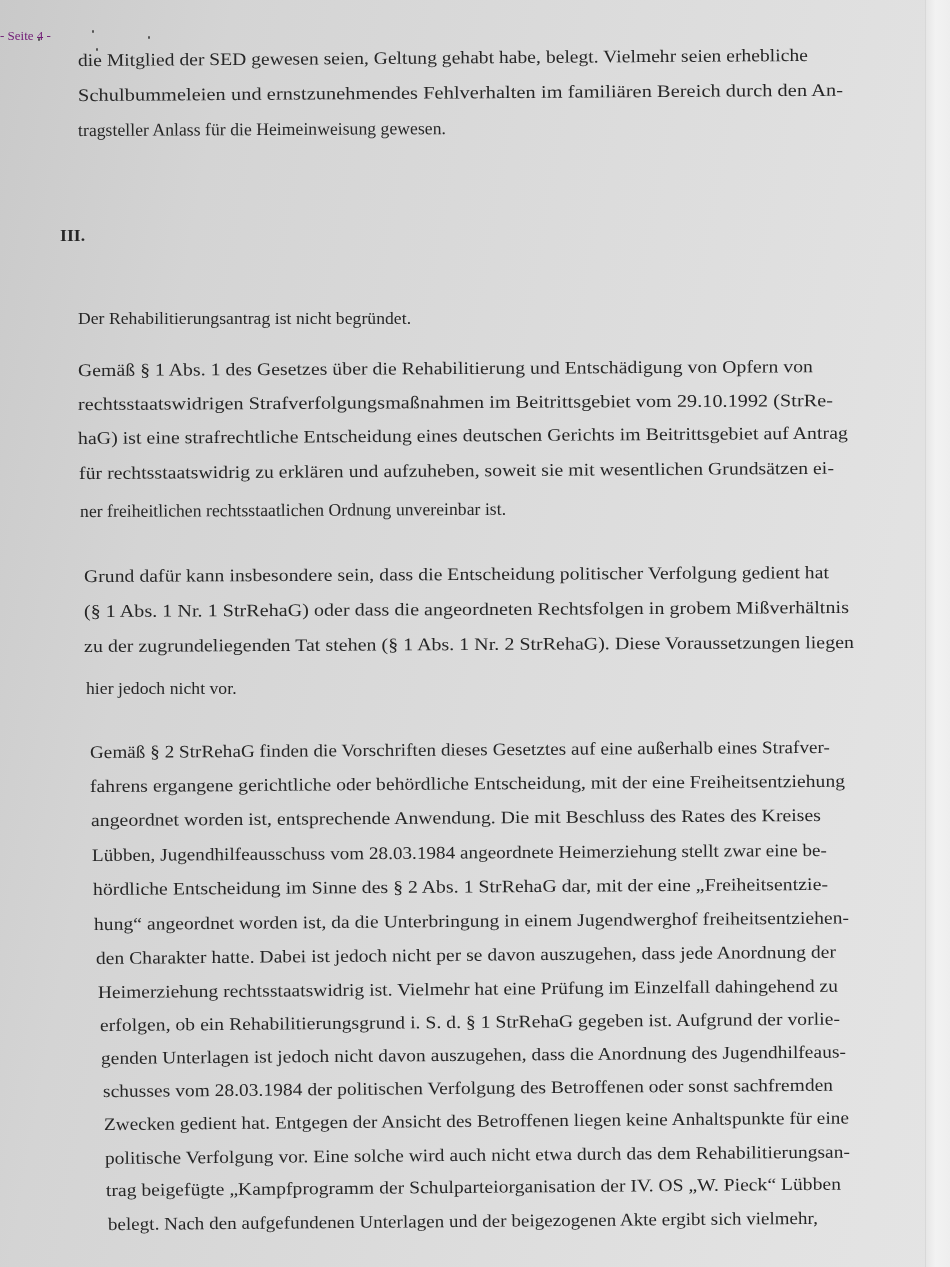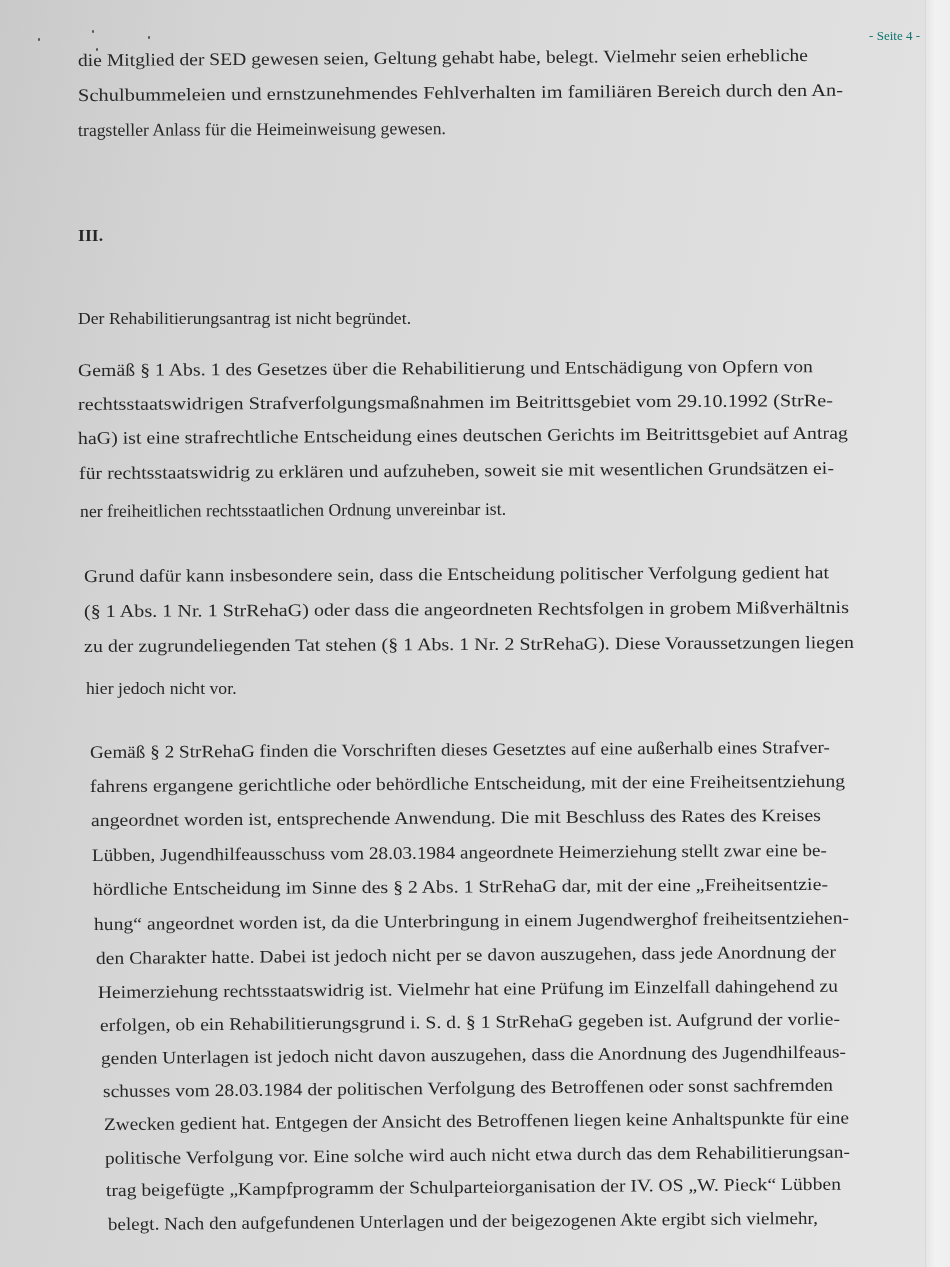--- a/index.html
+++ b/index.html
@@ -12,22 +12,22 @@
     }
     .edge {
       position: absolute; top: 0; right: 0; width: 24px; height: 1267px;
       background: linear-gradient(90deg, #e6e6e6, #f2f2f2 40%, #eeeeee);
       border-left: 1px solid #d8d8d8;
     }
     .specks span {
       position: absolute; width: 2px; height: 3px; background: #555; border-radius: 1px;
     }
     .page-num {
-      position: absolute; top: 28px; left: 0; width: 920px; text-align: right;
-      font-size: 13px; color: #0f766e;
+      position: absolute; top: 28px; left: 0; width: 920px; text-align: left;
+      font-size: 13px; color: #701a75;
     }
     .line {
       position: absolute; font-size: 17.6px; white-space: nowrap; letter-spacing: 0.05px;
       transform-origin: left center;
     }
     .heading { font-weight: bold; }
   </style>
 </head>
 <body>
 
@@ -38,21 +38,21 @@
   <span style="left:148px;top:36px;"></span>
   <span style="left:96px;top:48px;"></span>
 </div>
 
 <div class="page-num">- Seite 4 -</div>
 
 <div id="doc">
     <div class="line" style="left: 78px; top: 50px; transform: rotate(-0.4deg) scaleX(1.1073);">die Mitglied der SED gewesen seien, Geltung gehabt habe, belegt. Vielmehr seien erhebliche</div>
     <div class="line" style="left: 78px; top: 85px; transform: rotate(-0.4deg) scaleX(1.1566);">Schulbummeleien und ernstzunehmendes Fehlverhalten im familiären Bereich durch den An-</div>
     <div class="line" style="left: 78px; top: 120px; transform: rotate(-0.3deg) scaleX(1);">tragsteller Anlass für die Heimeinweisung gewesen.</div>
-    <div class="line heading" style="left: 78px; top: 225px; transform: rotate(0deg) scaleX(1);">III.</div>
+    <div class="line heading" style="left: 60px; top: 225px; transform: rotate(0deg) scaleX(1);">III.</div>
     <div class="line" style="left: 78px; top: 308px; transform: rotate(0deg) scaleX(1);">Der Rehabilitierungsantrag ist nicht begründet.</div>
     <div class="line" style="left: 78px; top: 360px; transform: rotate(-0.3deg) scaleX(1.1193);">Gemäß § 1 Abs. 1 des Gesetzes über die Rehabilitierung und Entschädigung von Opfern von</div>
     <div class="line" style="left: 78px; top: 394px; transform: rotate(-0.3deg) scaleX(1.1454);">rechtsstaatswidrigen Strafverfolgungsmaßnahmen im Beitrittsgebiet vom 29.10.1992 (StrRe-</div>
     <div class="line" style="left: 78px; top: 428px; transform: rotate(-0.4deg) scaleX(1.1234);">haG) ist eine strafrechtliche Entscheidung eines deutschen Gerichts im Beitrittsgebiet auf Antrag</div>
     <div class="line" style="left: 79px; top: 463px; transform: rotate(-0.4deg) scaleX(1.1185);">für rechtsstaatswidrig zu erklären und aufzuheben, soweit sie mit wesentlichen Grundsätzen ei-</div>
     <div class="line" style="left: 80px; top: 501px; transform: rotate(-0.3deg) scaleX(1);">ner freiheitlichen rechtsstaatlichen Ordnung unvereinbar ist.</div>
     <div class="line" style="left: 84px; top: 566px; transform: rotate(-0.3deg) scaleX(1.1156);">Grund dafür kann insbesondere sein, dass die Entscheidung politischer Verfolgung gedient hat</div>
     <div class="line" style="left: 84px; top: 601px; transform: rotate(-0.3deg) scaleX(1.1367);">(§ 1 Abs. 1 Nr. 1 StrRehaG) oder dass die angeordneten Rechtsfolgen in grobem Mißverhältnis</div>
     <div class="line" style="left: 84px; top: 636px; transform: rotate(-0.3deg) scaleX(1.1289);">zu der zugrundeliegenden Tat stehen (§ 1 Abs. 1 Nr. 2 StrRehaG). Diese Voraussetzungen liegen</div>
     <div class="line" style="left: 86px; top: 678px; transform: rotate(0deg) scaleX(1);">hier jedoch nicht vor.</div>

